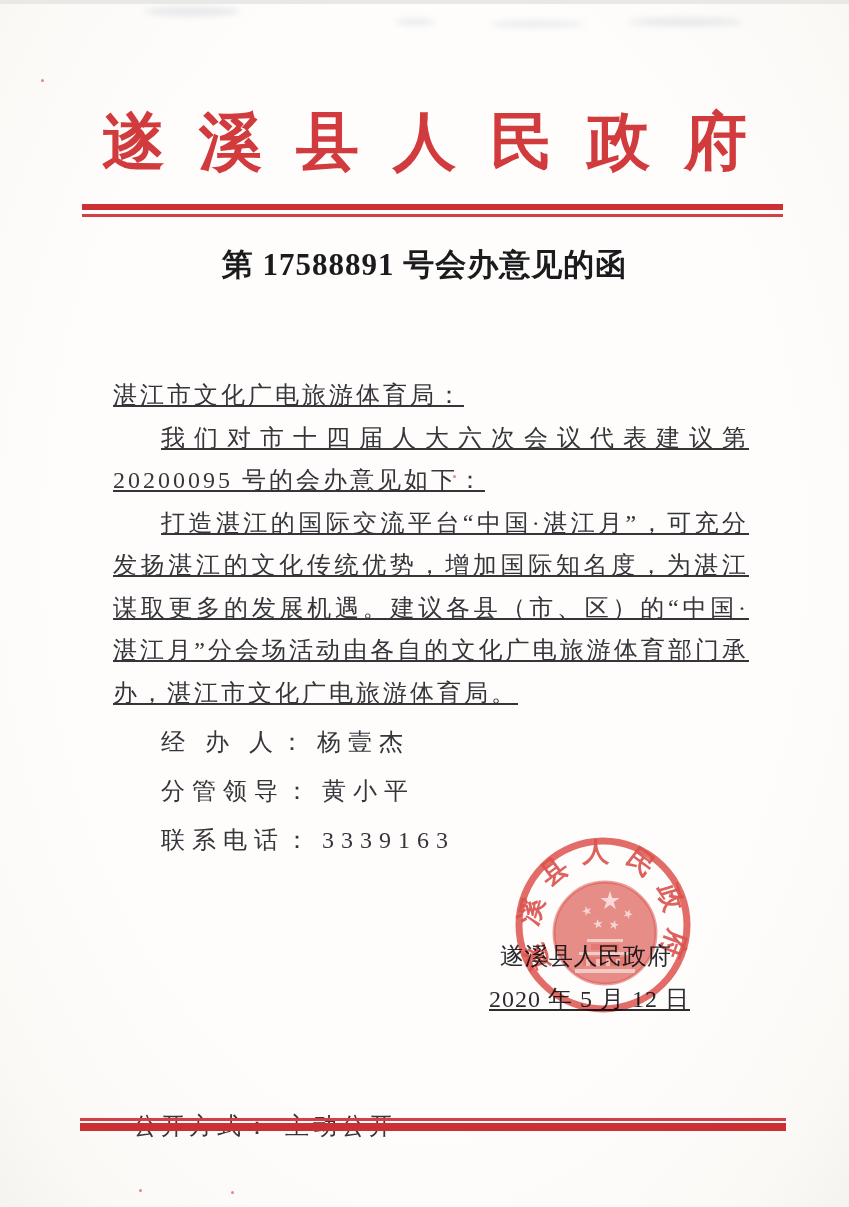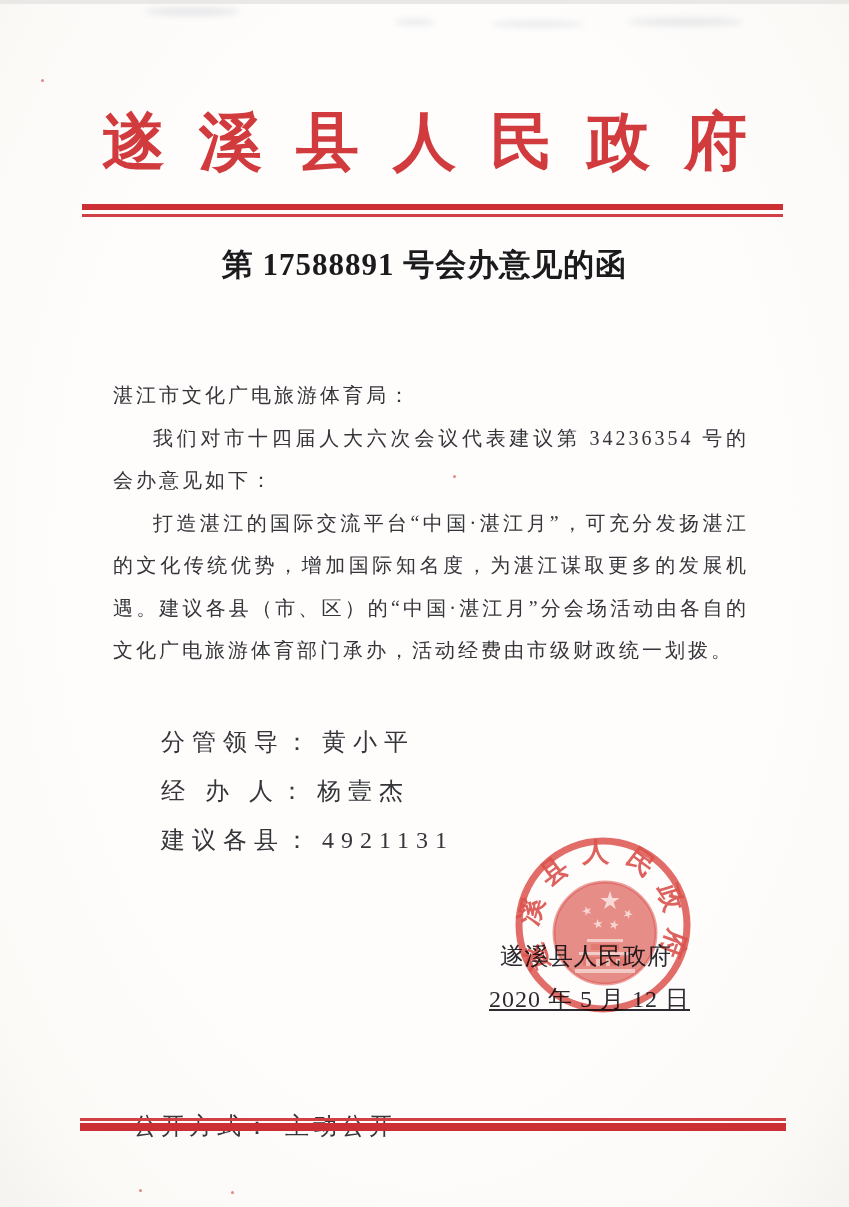--- a/index.html
+++ b/index.html
@@ -63,25 +63,26 @@
     font-size: 31px;
     line-height: 50px;
     color: #1b1b1e;
     letter-spacing: 1px;
   }
 
   
   .body-block {
     position: absolute;
     top: 370px; left: 113px; width: 636px;
-    font-size: 20px;
+    font-size: 24px;
     line-height: 42.5px;
     letter-spacing: 3px;
     text-align: justify;
     color: #35353a;
+    text-decoration: underline;
   }
   .body-block p.indent { text-indent: 2em; }
 
   
   .contacts {
     position: absolute;
     top: 714px; left: 161px;
     font-size: 24px;
     line-height: 49px;
     letter-spacing: 7px;
@@ -151,33 +152,33 @@
   <div class="org-name">遂溪县人民政府</div>
   <div class="rule-top-thick"></div>
   <div class="rule-top-thin"></div>
 
   <div class="doc-title">
     <div>第 17588891 号会办意见的函</div>
   </div>
 
   <div class="body-block">
     <p>湛江市文化广电旅游体育局：</p>
-    <p class="indent">我们对市十四届人大六次会议代表建议第 34236354 号的会办意见如下：</p>
-    <p class="indent">打造湛江的国际交流平台“中国·湛江月”，可充分发扬湛江的文化传统优势，增加国际知名度，为湛江谋取更多的发展机遇。建议各县（市、区）的“中国·湛江月”分会场活动由各自的文化广电旅游体育部门承办，活动经费由市级财政统一划拨。</p>
+    <p class="indent">我们对市十四届人大六次会议代表建议第 20200095 号的会办意见如下：</p>
+    <p class="indent">打造湛江的国际交流平台“中国·湛江月”，可充分发扬湛江的文化传统优势，增加国际知名度，为湛江谋取更多的发展机遇。建议各县（市、区）的“中国·湛江月”分会场活动由各自的文化广电旅游体育部门承办，湛江市文化广电旅游体育局。</p>
   </div>
 
   <div class="contacts">
+    <div class="contact-row">
+      <span class="contact-label">经 办 人：</span><span class="contact-value">杨壹杰</span>
+    </div>
     <div class="contact-row">
       <span class="contact-label">分管领导：</span><span class="contact-value">黄小平</span>
     </div>
     <div class="contact-row">
-      <span class="contact-label">经 办 人：</span><span class="contact-value">杨壹杰</span>
-    </div>
-    <div class="contact-row">
-      <span class="contact-label">建议各县：</span><span class="contact-value">4921131</span>
+      <span class="contact-label">联系电话：</span><span class="contact-value">3339163</span>
     </div>
   </div>
 
   <div class="sign-org">遂溪县人民政府</div>
   <div class="sign-date">2020 年 5 月 12 日</div>
 
   <svg class="seal" viewBox="0 0 184 184" aria-hidden="true">
 
     <circle cx="92" cy="92" r="84" fill="none" stroke="#dc4b44" stroke-width="7" opacity="0.88"></circle>
 

